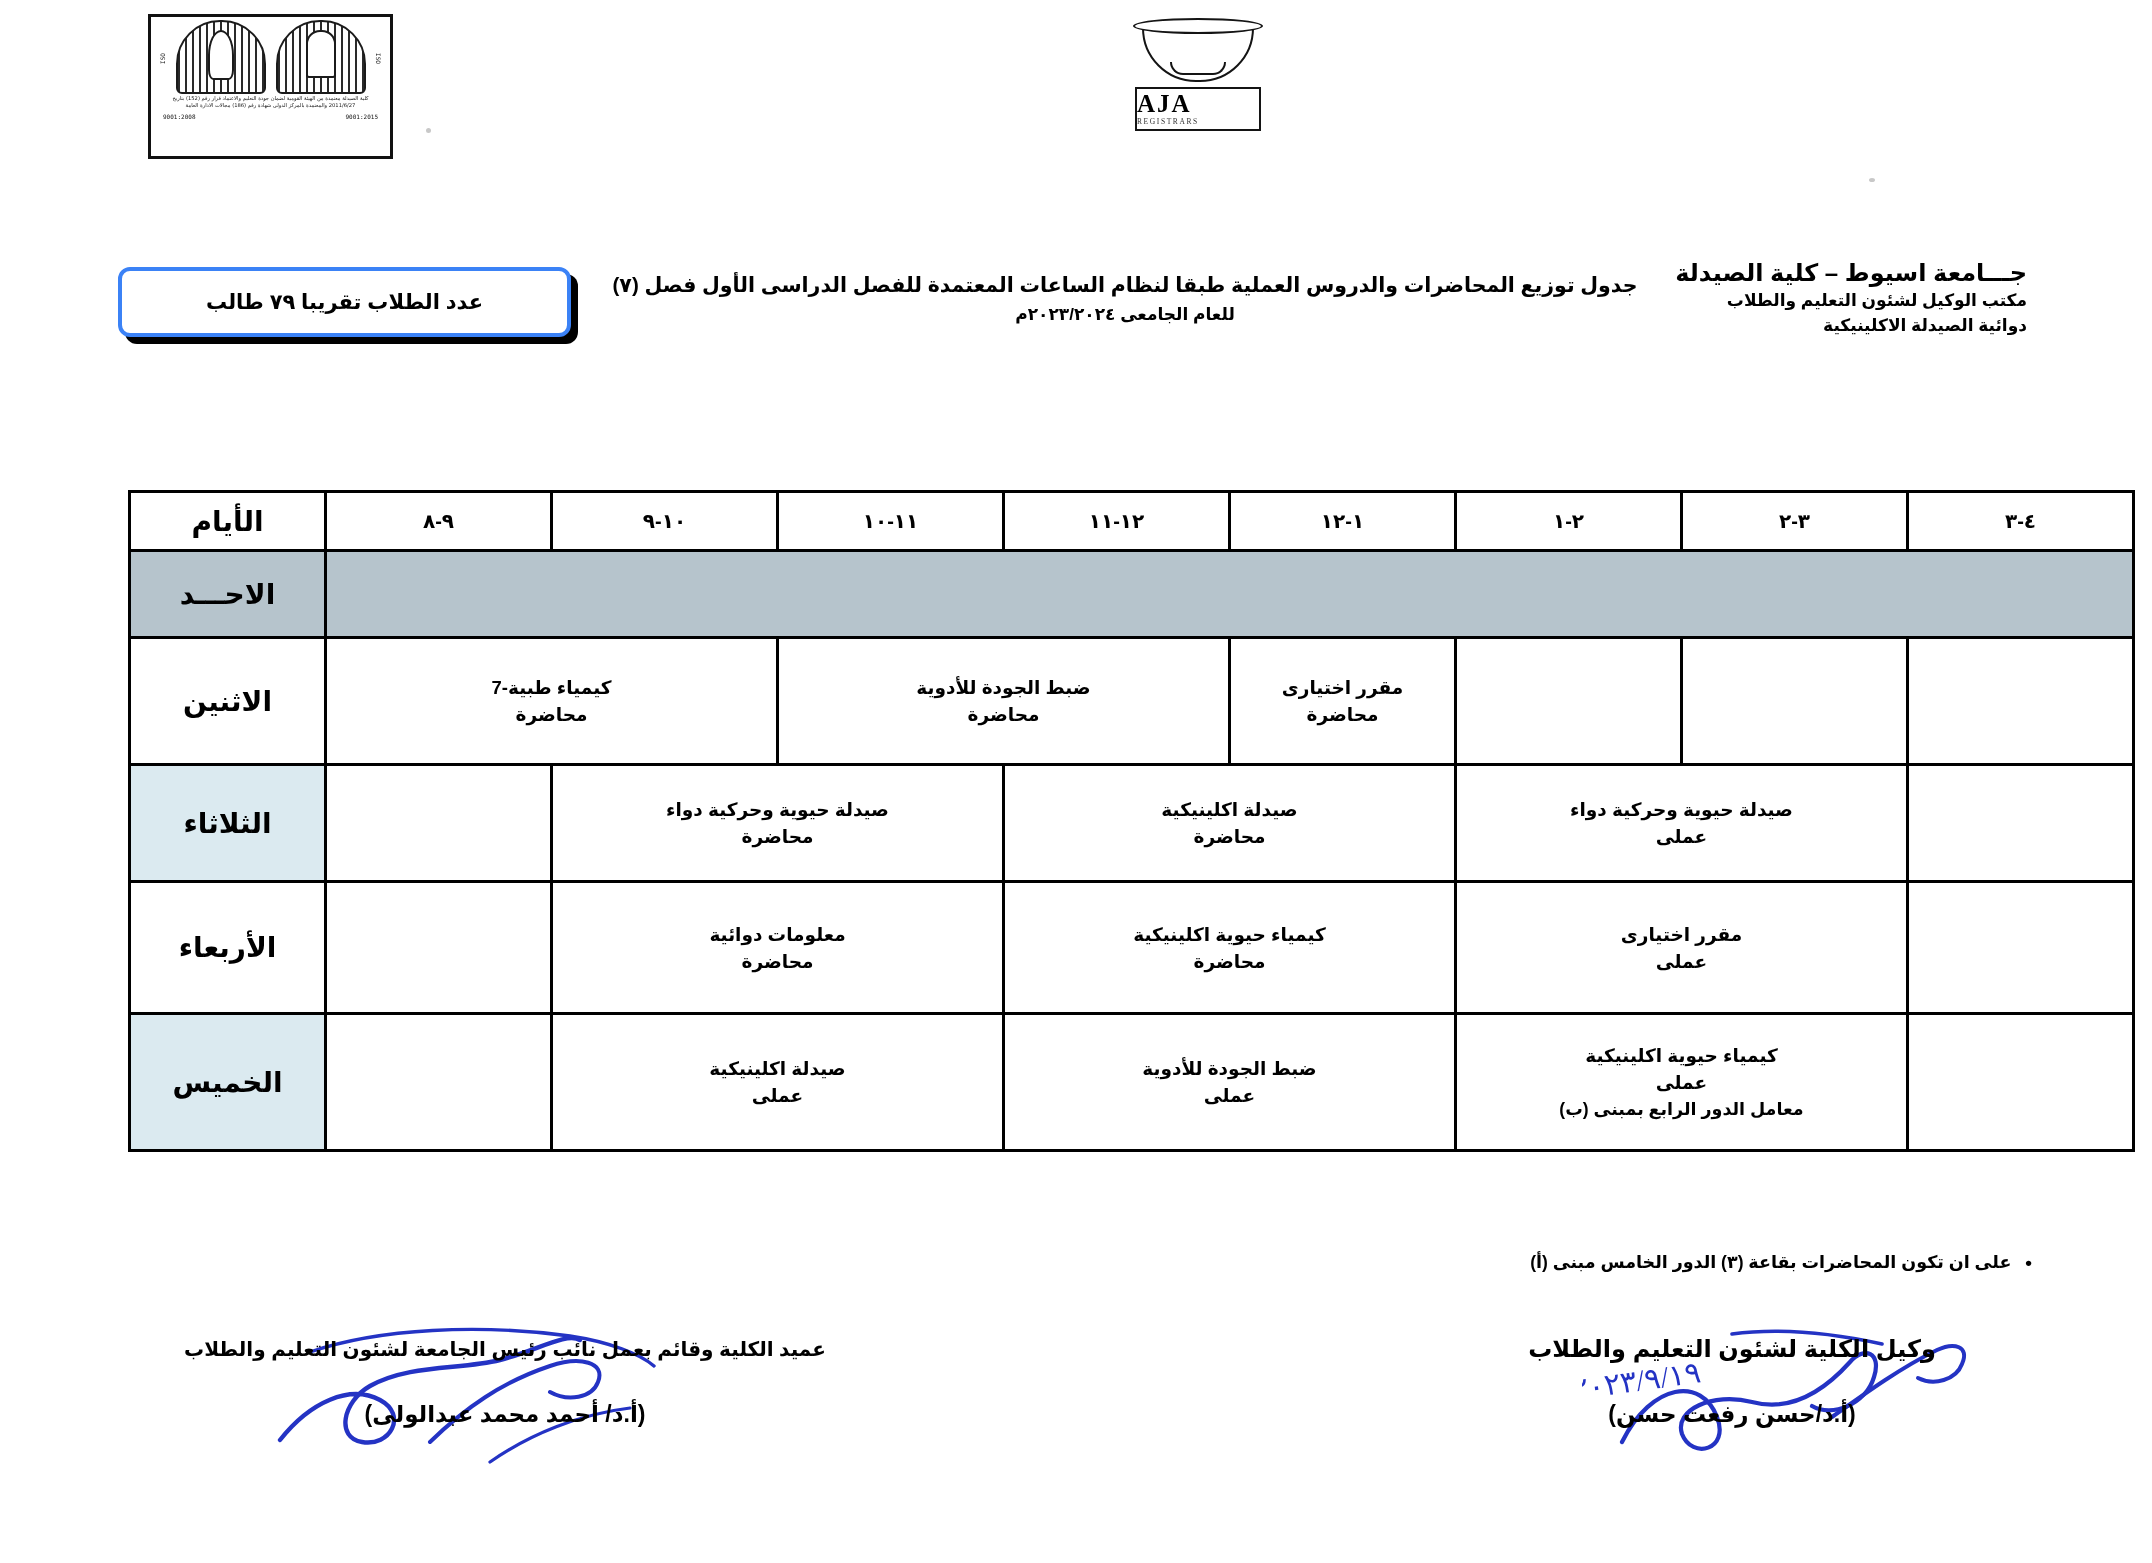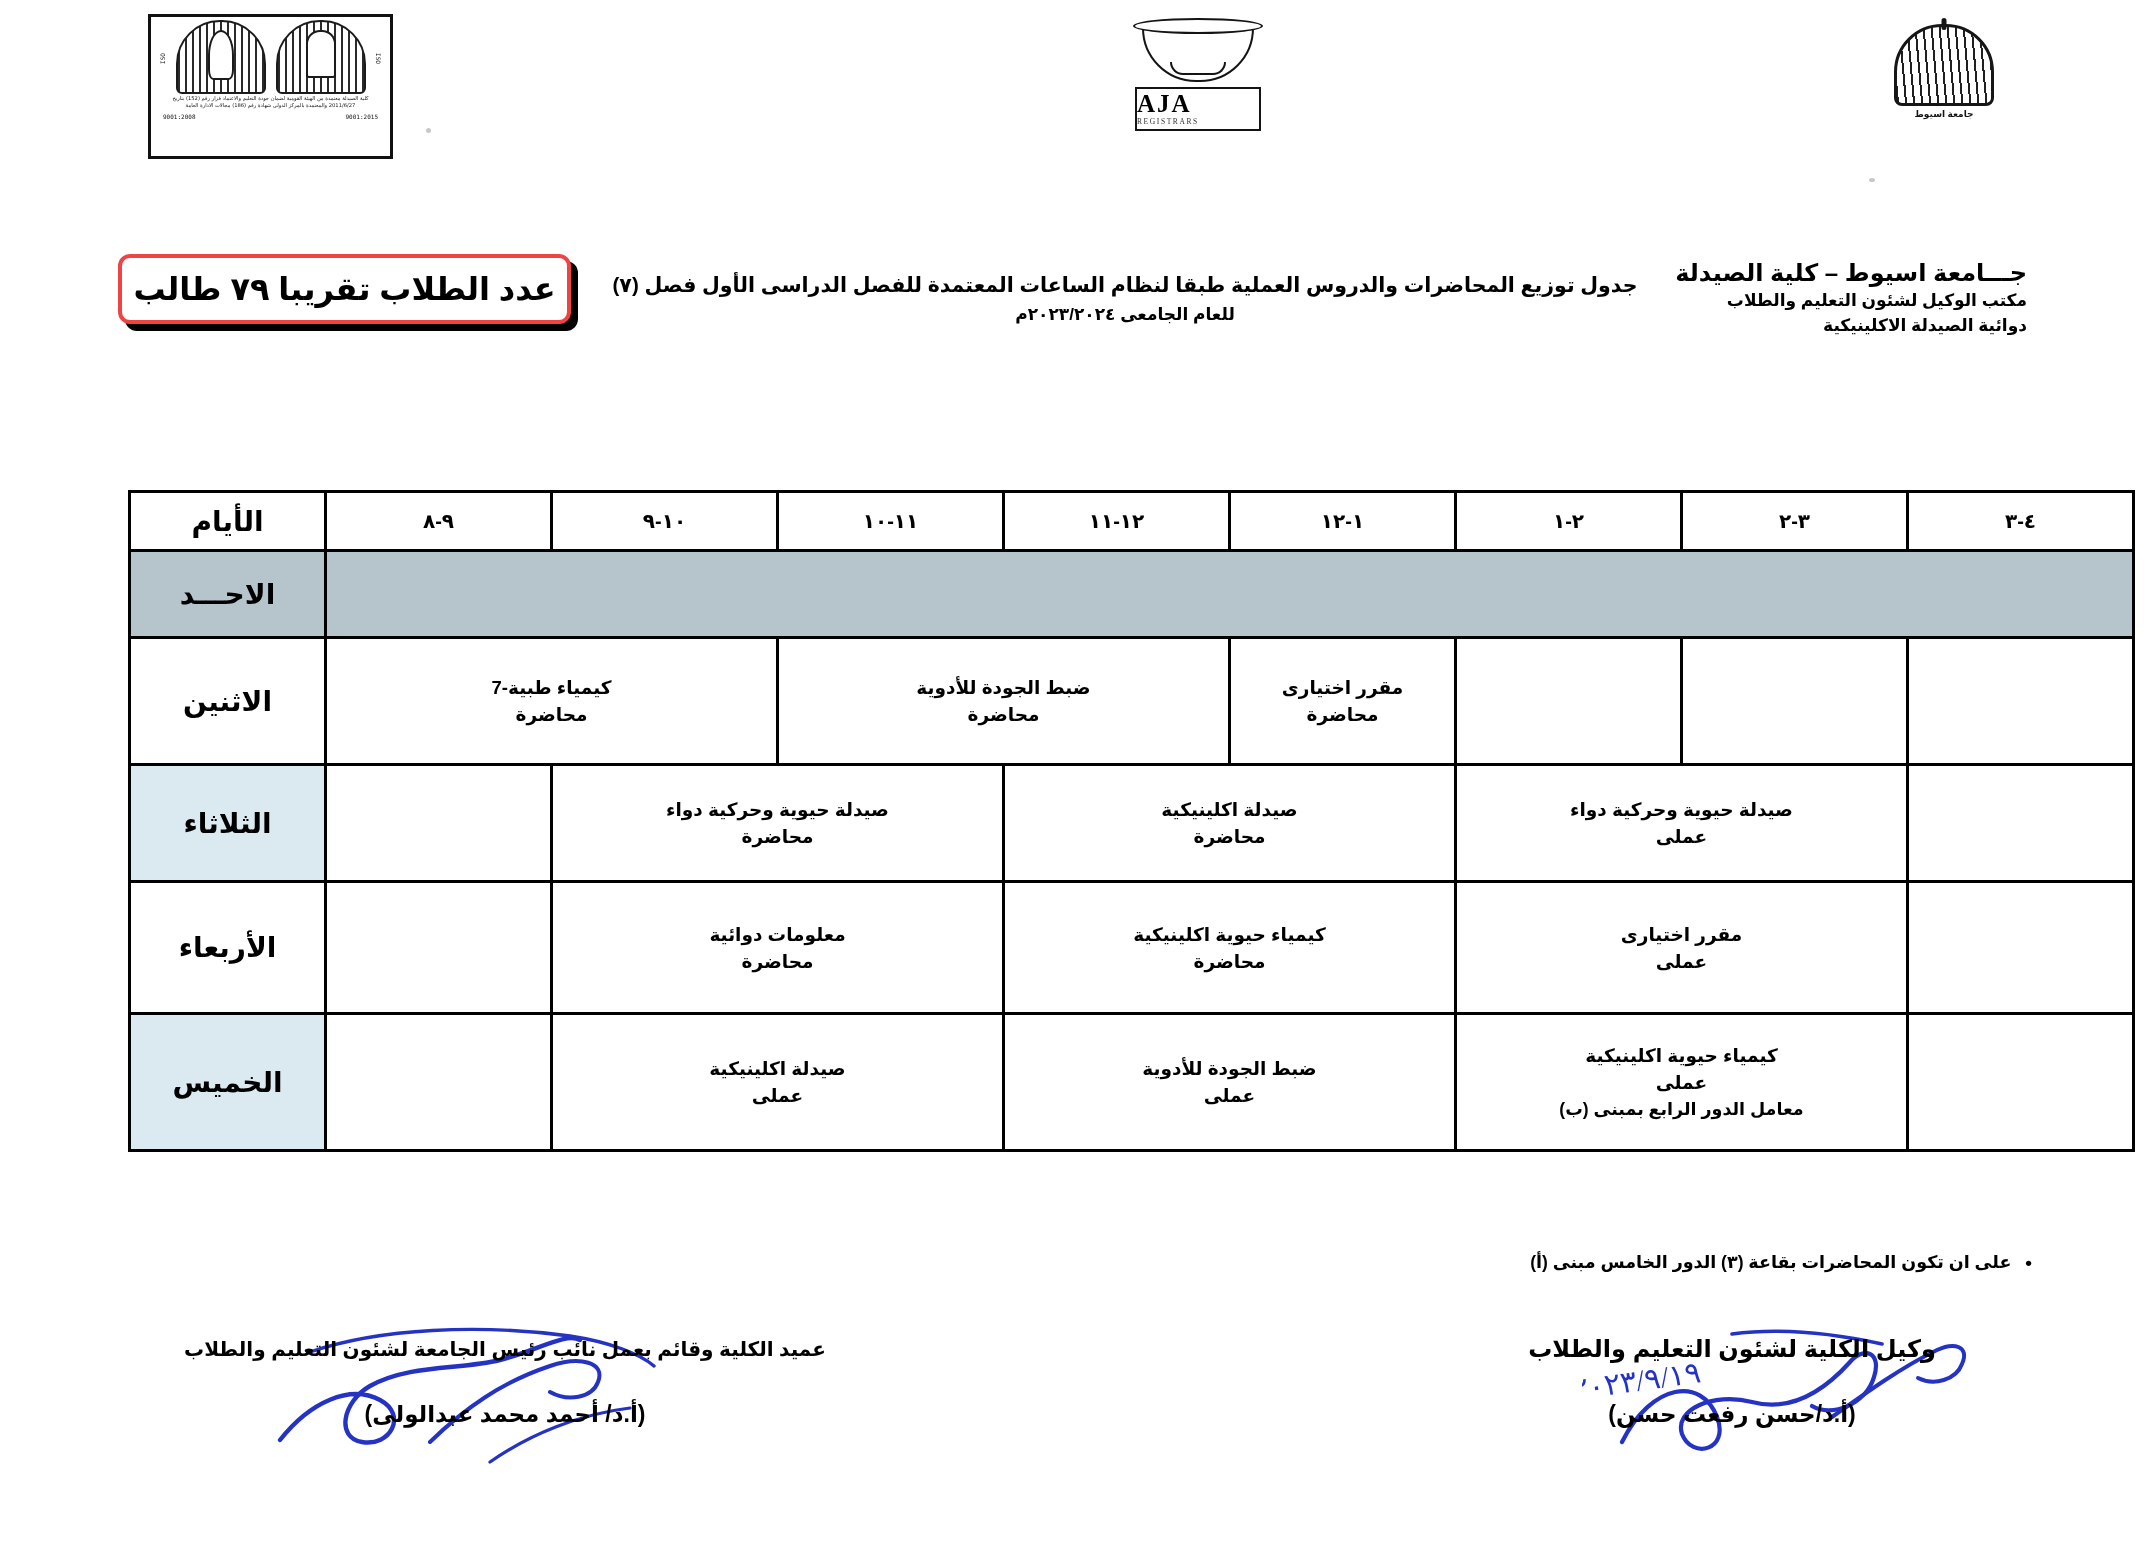--- a/index.html
+++ b/index.html
@@ -211,31 +211,31 @@
     position: absolute;
     top: 248px;
     left: 0;
     width: 2152px;
     height: 130px;
   }
 
   #students-badge {
     position: absolute;
     left: 118px;
-    top: 6px;
+    top: 19px;
     width: 445px;
     height: 62px;
-    border: 4px solid #ef4444;
+    border: 4px solid #3b82f6;
     border-radius: 12px;
     box-shadow: 7px 7px 0 #000;
     background: #fff;
     display: flex;
     align-items: center;
     justify-content: center;
-    font-size: 32px;
+    font-size: 21px;
     font-weight: bold;
     letter-spacing: 1px;
   }
 
   #center-title {
     position: absolute;
     left: 560px;
     top: 22px;
     width: 1130px;
     text-align: center;
@@ -410,24 +410,20 @@
   </div>
 
   <div class="logo-box" id="logo-aja">
     <div class="bowl"></div>
     <div class="aja-plate">
       <div class="aja-title">AJA</div>
       <div class="aja-sub">REGISTRARS</div>
     </div>
   </div>
 
-  <div class="logo-box" id="logo-univ">
-    <div class="dome"></div>
-    <div class="univ-name">جامعة اسيوط</div>
-  </div>
 
   <div class="speck" style="left:426px; top:128px; width:5px; height:5px;"></div>
   <div class="speck" style="left:1869px; top:178px; width:6px; height:4px;"></div>
 </div>
 
 <div class="header-area">
 
   <div id="students-badge">عدد الطلاب تقريبا  ٧٩   طالب</div>
 
   <div id="center-title">

